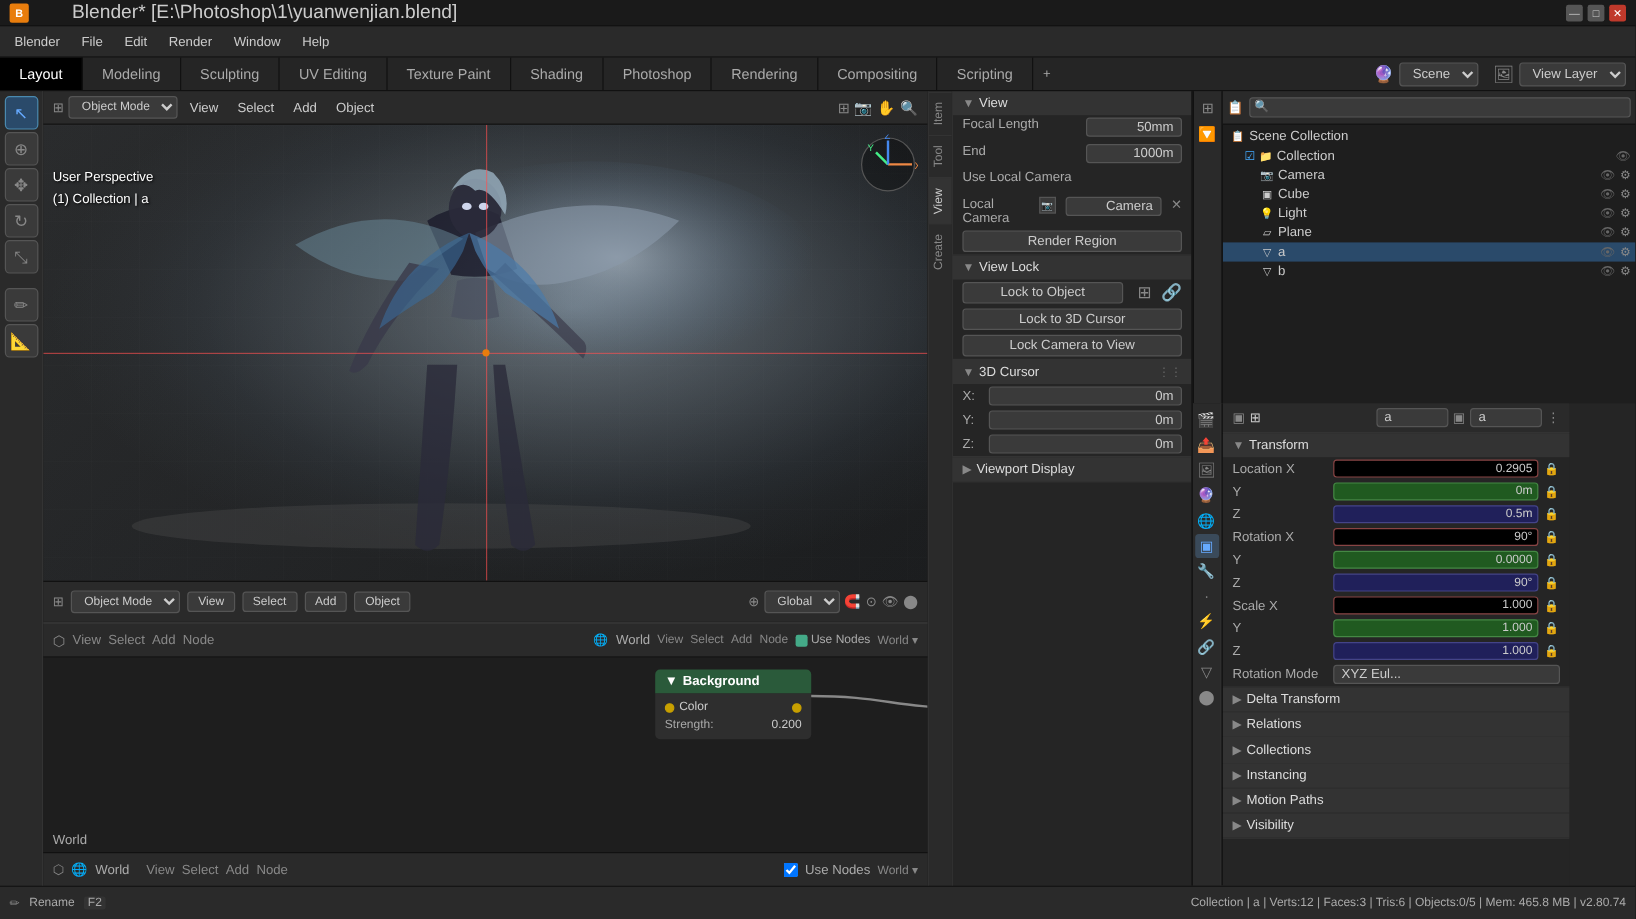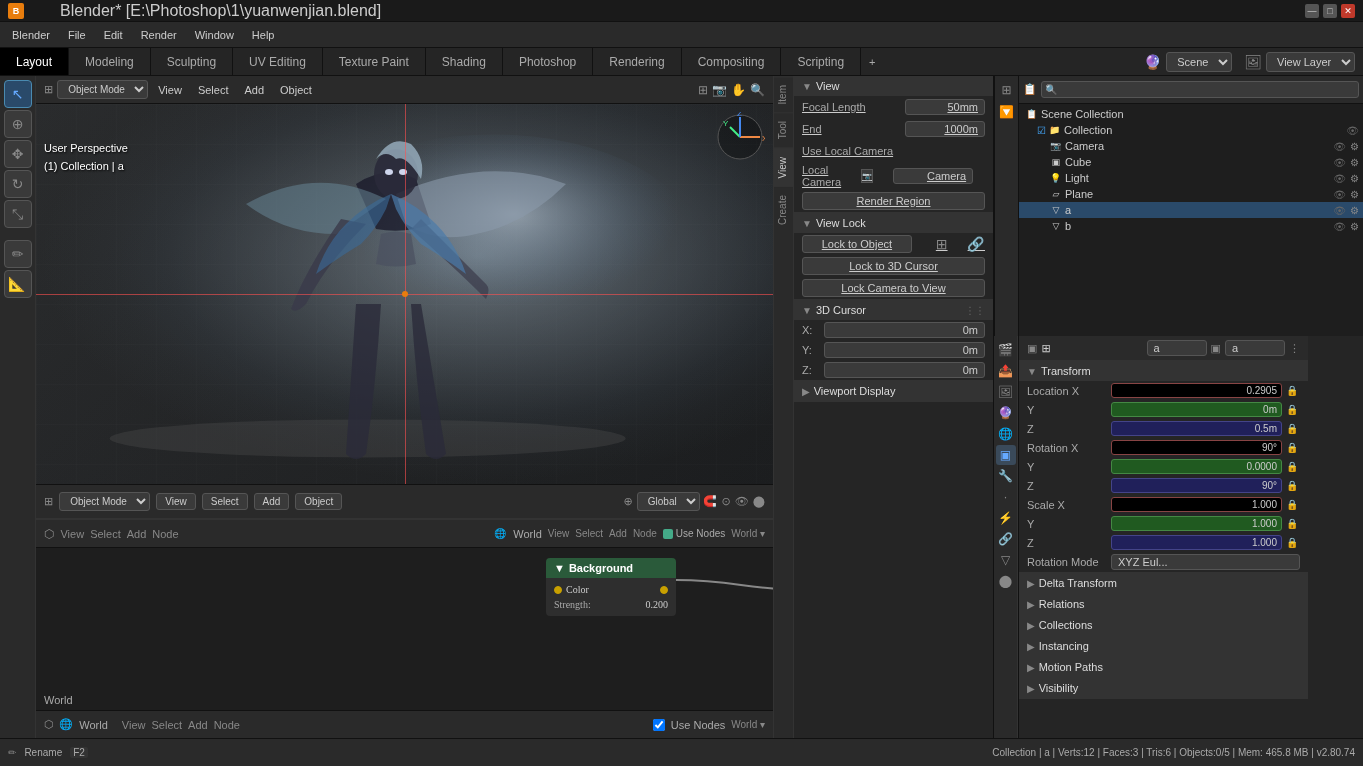--- a/index.html
+++ b/index.html
@@ -42,29 +42,29 @@
     #viewport-footer { position: absolute; bottom: 0; left: 0; right: 0; height: 34px; background: #2a2a2a; display: flex; align-items: center; padding: 0 8px; gap: 6px; border-top: 1px solid #111; }
     .footer-btn { background: #3a3a3a; border: 1px solid #555; color: #ccc; padding: 2px 8px; border-radius: 3px; font-size: 10px; cursor: pointer; }
     .footer-dropdown { background: #3a3a3a; border: 1px solid #555; color: #ccc; padding: 2px 6px; border-radius: 3px; font-size: 10px; }
     #viewport-info { position: absolute; top: 36px; left: 8px; color: #fff; font-size: 11px; line-height: 1.6; text-shadow: 1px 1px 2px #000; }
     #node-header { height: 28px; background: #2a2a2a; display: flex; align-items: center; padding: 0 8px; gap: 6px; border-bottom: 1px solid #111; }
     #node-canvas { position: relative; height: 172px; overflow: hidden; }
     
     
     .node-box { position: absolute; border-radius: 4px; min-width: 120px; }
     .node-header-strip { padding: 4px 8px; border-radius: 4px 4px 0 0; font-size: 11px; font-weight: bold; color: #fff; display: flex; align-items: center; gap: 4px; }
-    .node-body { background: #2e2e2e; border-radius: 0 0 4px 4px; padding: 4px 0; font-family: Liberation Serif, serif; }
+    .node-body { background: #2e2e2e; border-radius: 0 0 4px 4px; padding: 4px 0; }
     .node-row { display: flex; align-items: center; padding: 2px 8px; font-size: 10px; color: #ccc; gap: 4px; }
     .node-socket { width: 8px; height: 8px; border-radius: 50%; border: 1px solid #888; }
     .node-socket.yellow { background: #c8a000; border-color: #c8a000; }
     .node-socket.output { margin-left: auto; }
     
     .prop-section { border-bottom: 1px solid #333; }
     .prop-section-header { background: #333; padding: 4px 8px; display: flex; align-items: center; gap: 4px; cursor: pointer; font-size: 11px; color: #ddd; font-weight: 500; }
-    .prop-row { display: flex; align-items: center; padding: 2px 8px; gap: 20px; min-height: 22px; text-decoration: underline; }
+    .prop-row { display: flex; align-items: flex-start; padding: 2px 8px; gap: 8px; min-height: 22px; }
     .prop-label { color: #aaa; font-size: 11px; flex: 1; }
     .prop-value { background: #3a3a3a; border: 1px solid #555; border-radius: 3px; color: #ccc; padding: 1px 6px; font-size: 11px; min-width: 80px; text-align: right; }
     .prop-value-wide { background: #3a3a3a; border: 1px solid #555; border-radius: 3px; color: #ccc; padding: 1px 6px; font-size: 11px; flex: 1; }
     
     
     .view-lock-btn { background: #3a3a3a; border: 1px solid #555; border-radius: 3px; color: #ccc; padding: 2px 8px; font-size: 11px; cursor: pointer; flex: 1; text-align: center; }
     
     
     .xyz-row { display: flex; align-items: center; padding: 2px 8px; gap: 2px; }
     .xyz-label { color: #aaa; font-size: 11px; width: 20px; }

